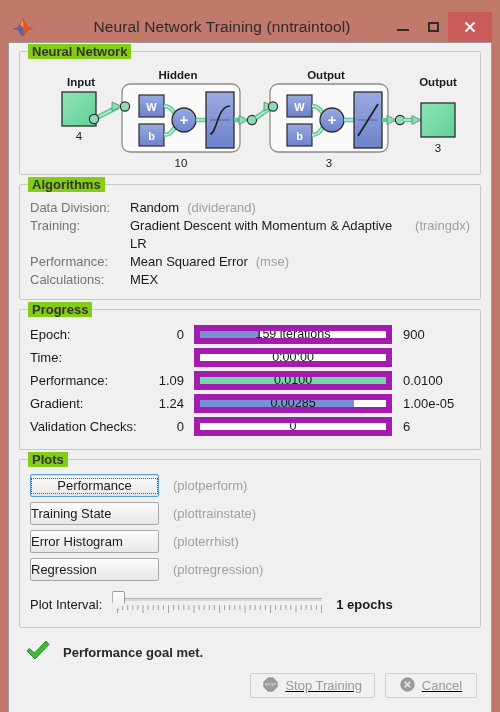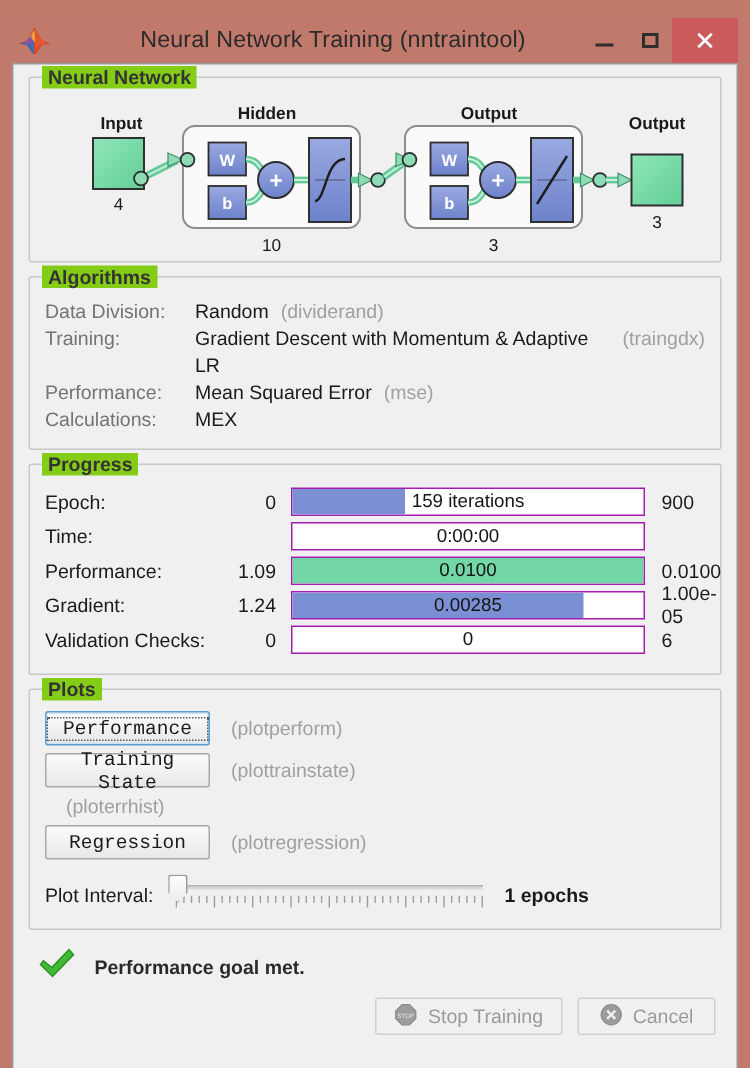--- a/index.html
+++ b/index.html
@@ -113,48 +113,48 @@
 
   
   .prog-row { display: flex; align-items: center; height: 20px; margin-bottom: 3px; }
   .prog-label { width: 118px; font-size: 13px; color: #1a1a1a; flex: 0 0 auto; }
   .prog-start {
     width: 46px; text-align: right; font-size: 13px; color: #1a1a1a;
     flex: 0 0 auto; padding-right: 10px;
   }
   .prog-bar {
     position: relative;
-    width: 236px; height: 19px;
-    border: 1px solid #a21caf;
+    width: 198px; height: 19px;
+    border: 6px solid #a21caf;
     background: #ffffff;
     flex: 0 0 auto;
     overflow: hidden;
   }
   .prog-fill {
     position: absolute; left: 0; top: 0; bottom: 0;
     background: #7b8fd4;
   }
   .prog-text {
     position: absolute; left: 0; right: 0; top: 0; bottom: 0;
     display: flex; align-items: center; justify-content: center;
     font-size: 12.5px; color: #151515;
   }
   .prog-end { font-size: 13px; color: #1a1a1a; padding-left: 11px; }
 
   
   .plot-row { display: flex; align-items: center; margin-bottom: 5px; }
   .plot-btn {
-    width: 110px; height: 23px;
+    width: 129px; height: 23px;
     background: linear-gradient(#fcfcfc, #e7e7e7);
     border: 1px solid #a8a8a8;
     border-radius: 2px;
     font-size: 13px;
     color: #1a1a1a;
-    font-family: Liberation Mono, monospace;
-    display: flex; align-items: center; justify-content: center;
+    font-family: Liberation Sans, sans-serif;
+    display: flex; align-items: center; 
     cursor: pointer;
     padding: 0;
   }
   .plot-btn.focused {
     border: 1px solid #5a9fd4;
     box-shadow: 0 0 0 1px #cfe3f5 inset;
   }
   .plot-btn.focused .focus-inner {
     border: 1px dotted #5a5a5a;
     width: 127px; height: 16px;
@@ -191,20 +191,21 @@
     margin-top: 2px;
   }
   #status-text { font-size: 13px; font-weight: bold; color: #2a2a2a; margin-left: 12px; }
 
   
   #footer {
     display: flex; justify-content: flex-end; align-items: center;
     gap: 10px;
     margin-top: 6px;
     padding-right: 4px;
+    text-decoration: underline;
   }
   .footer-btn {
     height: 25px;
     min-width: 115px;
     background: #f0f0f0;
     border: 1px solid #cfcfcf;
     border-radius: 2px;
     color: #9a9a9a;
     font-size: 13px;
     font-family: "Liberation Sans", sans-serif;
@@ -436,20 +437,23 @@
               </button>
               <span class="plot-fn">(plotperform)</span>
             </div>
             <div class="plot-row">
               <button class="plot-btn">
                 <span>Training State</span>
               </button>
               <span class="plot-fn">(plottrainstate)</span>
             </div>
             <div class="plot-row">
+              <button class="plot-btn">
+                <span>Error Histogram</span>
+              </button>
               <span class="plot-fn">(ploterrhist)</span>
             </div>
             <div class="plot-row">
               <button class="plot-btn">
                 <span>Regression</span>
               </button>
               <span class="plot-fn">(plotregression)</span>
             </div>
           </div>
         <div id="slider-row">

